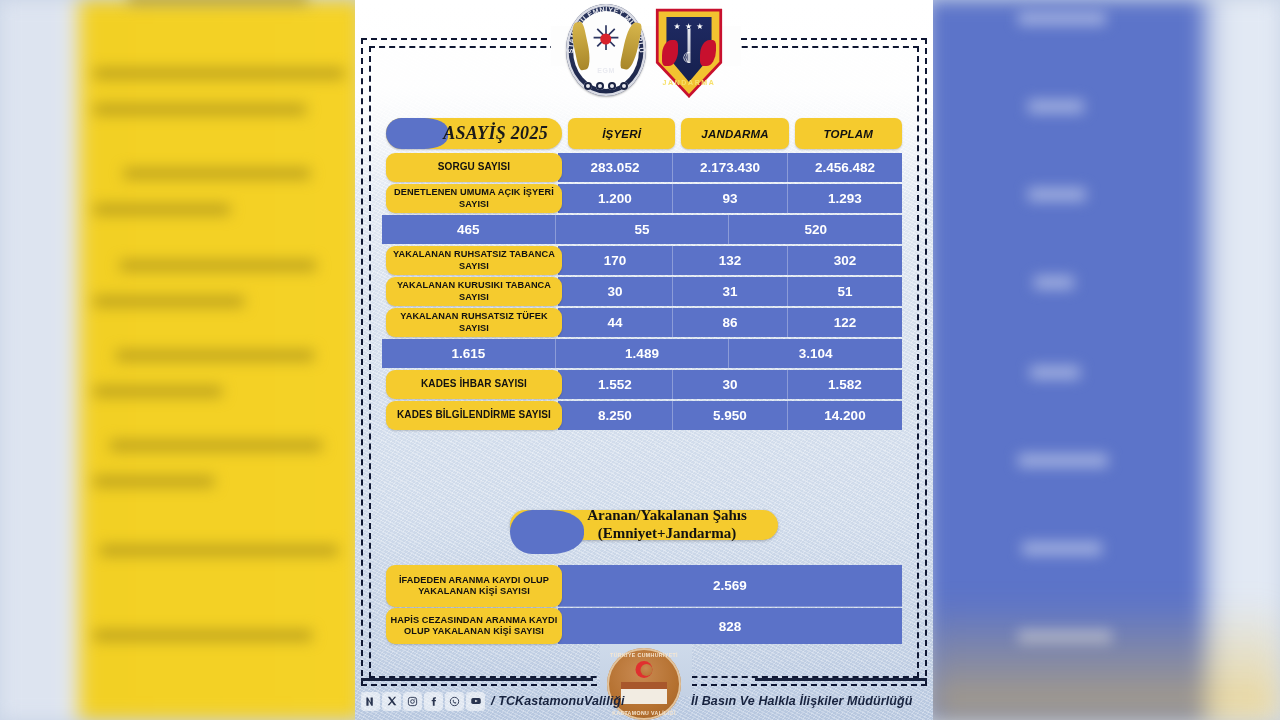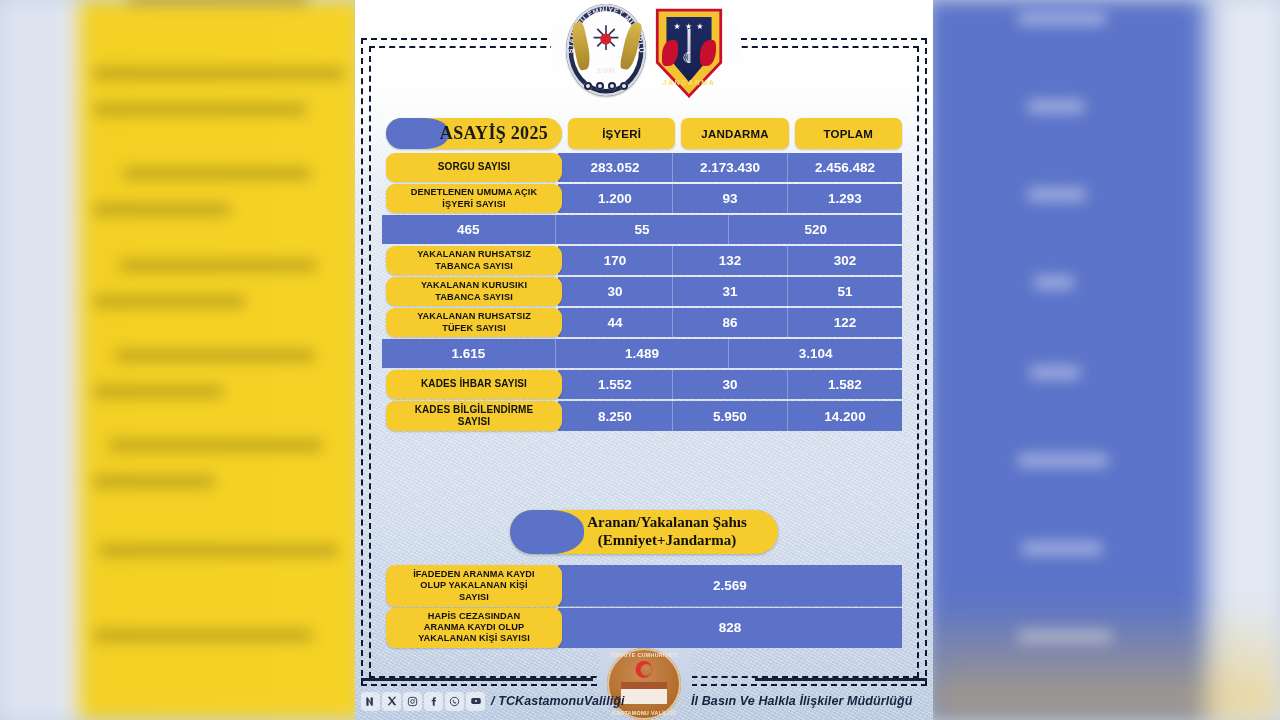--- a/index.html
+++ b/index.html
@@ -251,20 +251,21 @@
     position: absolute;
     left: 31px; top: 118px;
     width: 516px;
   }
 
   .thead {
     display: flex;
     gap: 6px;
     align-items: stretch;
     margin-bottom: 4px;
+    font-style: italic;
   }
   .pill-title {
     position: relative;
     width: 176px; height: 31px;
     background: #f5cb2e;
     border-radius: 16px;
     display: flex; align-items: center; justify-content: flex-end;
     padding-right: 14px;
     box-shadow: 0 1px 2px rgba(0,0,0,.22);
   }
@@ -298,21 +299,21 @@
     gap: 0px;
     align-items: stretch;
     margin-bottom: 2px;
   }
   .rlabel {
     width: 176px;
     background: #f5cb2e;
     border-radius: 9px;
     display: flex; align-items: center; justify-content: center;
     text-align: center;
-    padding: 3px 21px;
+    padding: 3px 3px;
     font-size: 10px; font-weight: bold; color: #111;
     line-height: 1.22;
     letter-spacing: .1px;
     box-shadow: 0 1px 2px rgba(0,0,0,.18);
     position: relative;
     z-index: 2;
   }
   .rlabel.tight { font-size: 9.2px; }
   .rcells {
     flex: 1;
@@ -330,21 +331,21 @@
   .rcell:last-child { border-right: none; }
 
   
   .sub-pill-wrap {
     position: absolute;
     left: 0; right: 0; top: 510px;
     display: flex; justify-content: center;
   }
   .sub-pill {
     position: relative;
-    width: 268px; height: 44px;
+    width: 268px; height: 30px;
     background: #f5cb2e;
     border-radius: 22px;
     display: flex; flex-direction: column;
     align-items: center; justify-content: center;
     padding-left: 46px;
     box-shadow: 0 1px 3px rgba(0,0,0,.25);
   }
   .sub-pill .blue-cap2 {
     position: absolute; left: 0; top: 0;
     width: 74px; height: 44px;

